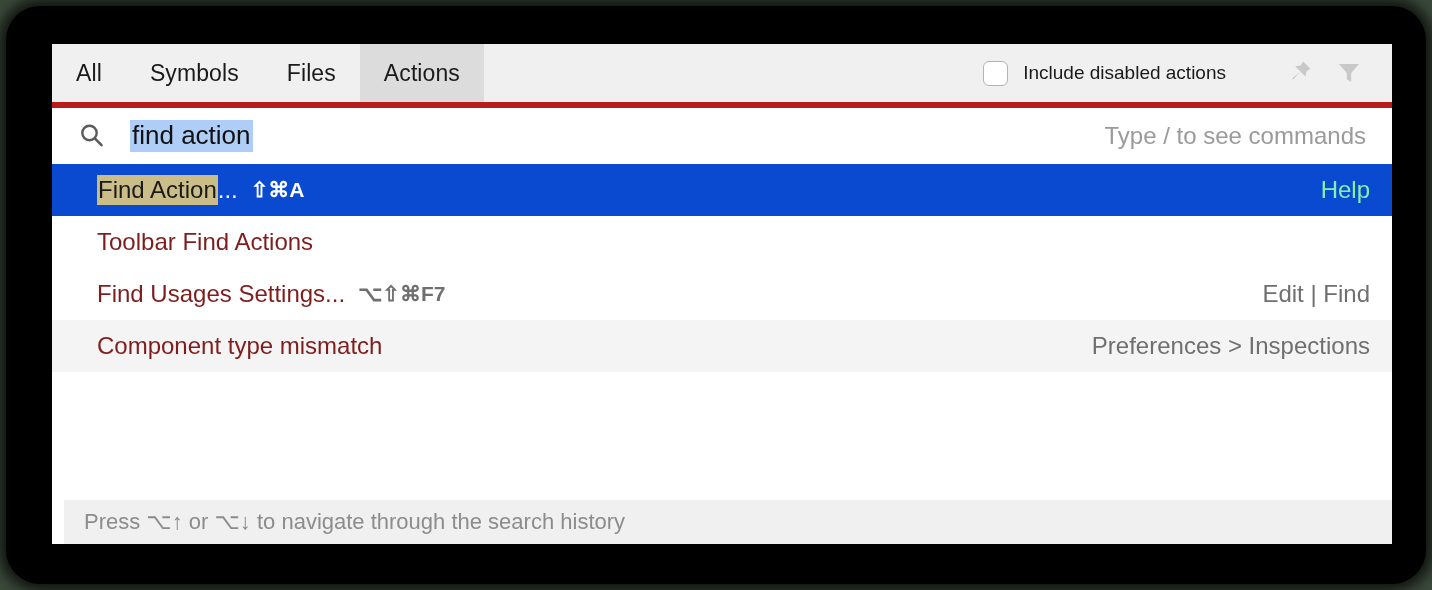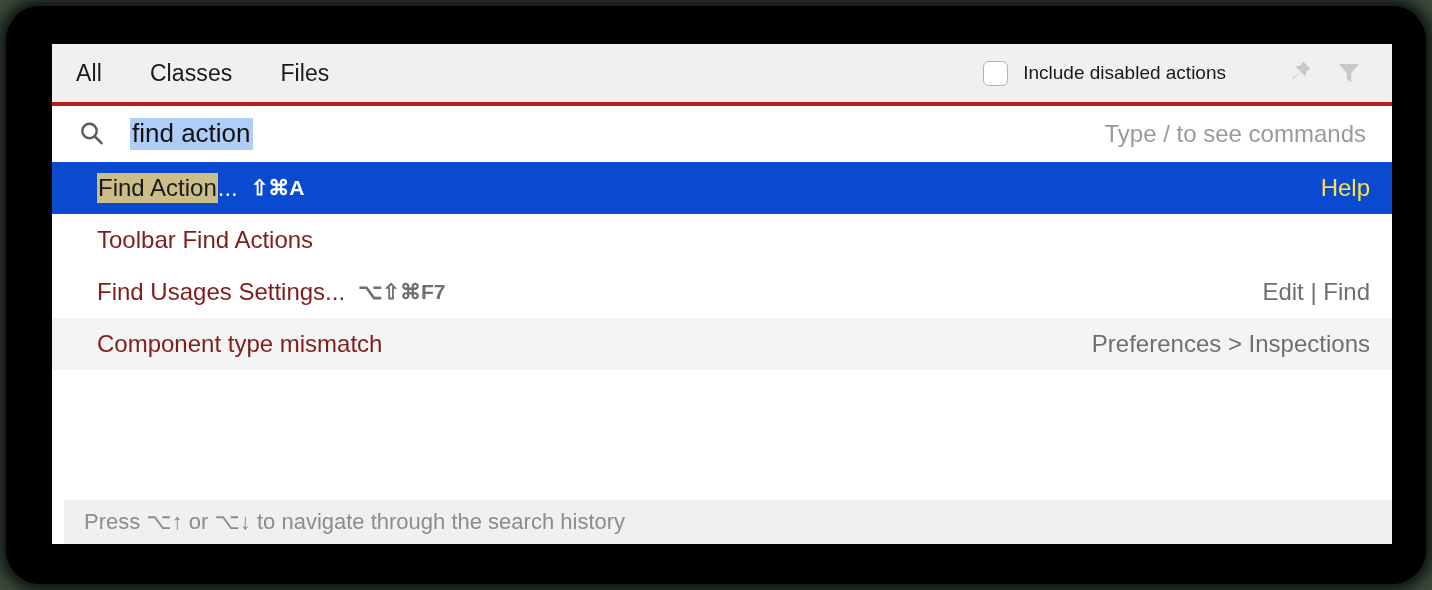--- a/index.html
+++ b/index.html
@@ -41,21 +41,21 @@
     height: 500px;
     background: #ffffff;
     overflow: hidden;
   }
 
   
   .tabbar {
     position: relative;
     height: 58px;
     background: #f0f0f0;
-    border-bottom: 4px solid #b91c1c;
+    border-bottom: 6px solid #b91c1c;
     display: flex;
     align-items: stretch;
   }
   .tab {
     display: flex;
     align-items: center;
     padding: 0 24px;
     font-size: 23px;
     color: #1a1a1a;
     letter-spacing: .1px;
@@ -166,21 +166,21 @@
     margin-left: 13px;
     white-space: pre;
   }
   .row.selected .row-shortcut { color: #ffffff; }
   .row-right {
     margin-left: auto;
     font-size: 24px;
     color: #6f6f6f;
     white-space: pre;
   }
-  .row.selected .row-right { color: #fde047; }
+  .row.selected .row-right { color: #86efac; }
 
   
   .footer {
     position: absolute;
     left: 12px;
     bottom: 0;
     width: 100%;
     height: 44px;
     background: #f0f0f0;
     display: flex;
@@ -201,24 +201,27 @@
   <div id="plate">
 
     <div id="popup">
 
       <div class="tabbar">
 
         <div class="tab">
           <span>All</span>
         </div>
         <div class="tab">
-          <span>Classes</span>
+          <span>Symbols</span>
         </div>
         <div class="tab">
           <span>Files</span>
+        </div>
+        <div class="tab active">
+          <span>Actions</span>
         </div>
 
         <div class="tabbar-right">
 
           <div class="checkbox-wrap">
             <span class="checkbox"></span>
             <span class="checkbox-label">Include disabled actions</span>
           </div>
 
           <div class="toolicon">

